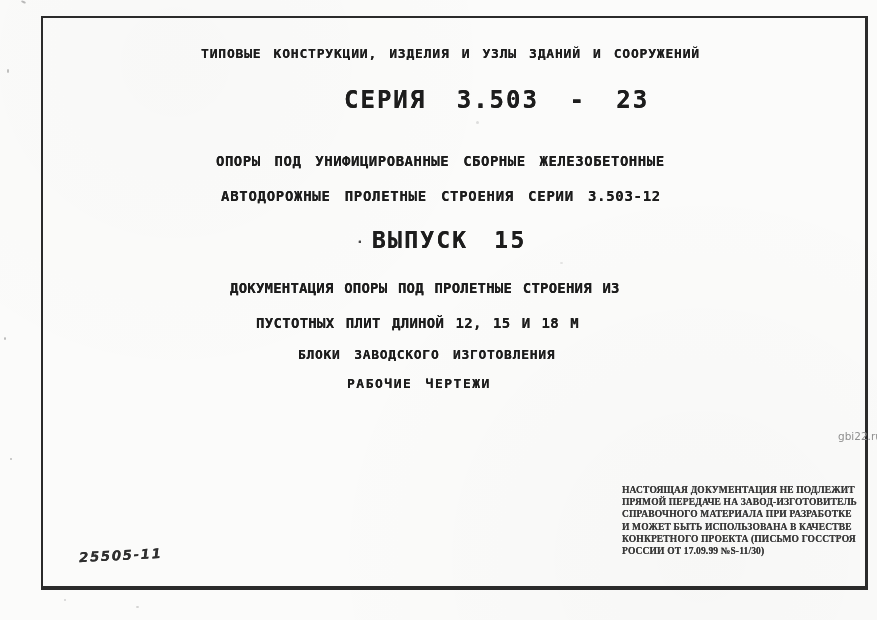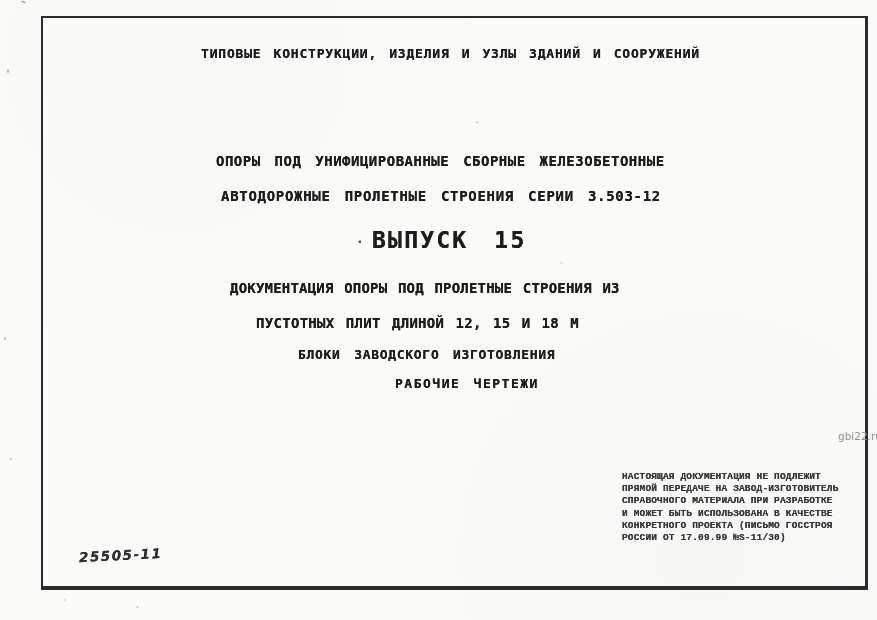--- a/index.html
+++ b/index.html
@@ -35,25 +35,25 @@
   }
   .l-heading  { left: 201px; top: 46px;  font-size: 13px; letter-spacing: 0.8px; word-spacing: 3.5px; }
   .l-series   { left: 344px; top: 86px;  font-size: 24px; letter-spacing: 2px;   word-spacing: 14px; }
   .l-sub1     { left: 216px; top: 153px; font-size: 14px; letter-spacing: 0.5px; word-spacing: 5px; }
   .l-sub2     { left: 221px; top: 188px; font-size: 14px; letter-spacing: 0.7px; word-spacing: 5px; }
   .l-issue    { left: 356px; top: 227px; font-size: 23px; letter-spacing: 2.2px; word-spacing: 10px; text-align: center; }
   .l-issue .prefix { font-size: 13px; vertical-align: middle; margin-right: 6px; color: #4a4a4a; }
   .l-desc1    { left: 230px; top: 280px; font-size: 14px; letter-spacing: 0.2px; word-spacing: 2px; }
   .l-desc2    { left: 256px; top: 315px; font-size: 14px; letter-spacing: 0.3px; word-spacing: 2.5px; }
   .l-desc3    { left: 298px; top: 347px; font-size: 13px; letter-spacing: 0.7px; word-spacing: 5px; }
-  .l-desc4    { left: 347px; top: 376px; font-size: 13px; letter-spacing: 1.5px; word-spacing: 4px; margin-left: 48px; }
+  .l-desc4    { left: 347px; top: 376px; font-size: 13px; letter-spacing: 1.5px; word-spacing: 4px; }
   .note {
-    position: absolute; left: 622px; top: 471px;
+    position: absolute; left: 622px; top: 484px;
     width: 245px;
-    font-family: Liberation Mono, monospace;
+    font-family: Liberation Serif, serif;
     font-weight: bold;
     font-size: 9.5px;
     line-height: 12.2px;
     letter-spacing: 0.15px;
     color: #3a3a3a;
     text-shadow: 0 0 0.3px #3a3a3a;
   }
   .stamp-number {
     position: absolute; left: 79px; top: 547px;
     font-family: "DejaVu Sans", sans-serif;
@@ -89,20 +89,21 @@
 </style>
 </head>
 <body>
 
 <div class="page">
 
   <div class="frame"></div>
 
   <div class="tw l-heading">ТИПОВЫЕ  КОНСТРУКЦИИ,  ИЗДЕЛИЯ  И УЗЛЫ ЗДАНИЙ И СООРУЖЕНИЙ</div>
 
+  <div class="tw l-series">СЕРИЯ  3.503 - 23</div>
 
   <div class="tw l-sub1">ОПОРЫ  ПОД  УНИФИЦИРОВАННЫЕ  СБОРНЫЕ  ЖЕЛЕЗОБЕТОННЫЕ</div>
   <div class="tw l-sub2">АВТОДОРОЖНЫЕ  ПРОЛЕТНЫЕ  СТРОЕНИЯ СЕРИИ  3.503-12</div>
 
   <div class="tw l-issue">
     <span class="prefix">·</span><span>ВЫПУСК 15</span>
   </div>
 
   <div class="tw l-desc1">ДОКУМЕНТАЦИЯ  ОПОРЫ  ПОД  ПРОЛЕТНЫЕ  СТРОЕНИЯ  ИЗ</div>
   <div class="tw l-desc2">ПУСТОТНЫХ  ПЛИТ  ДЛИНОЙ  12, 15  И  18 М</div>

